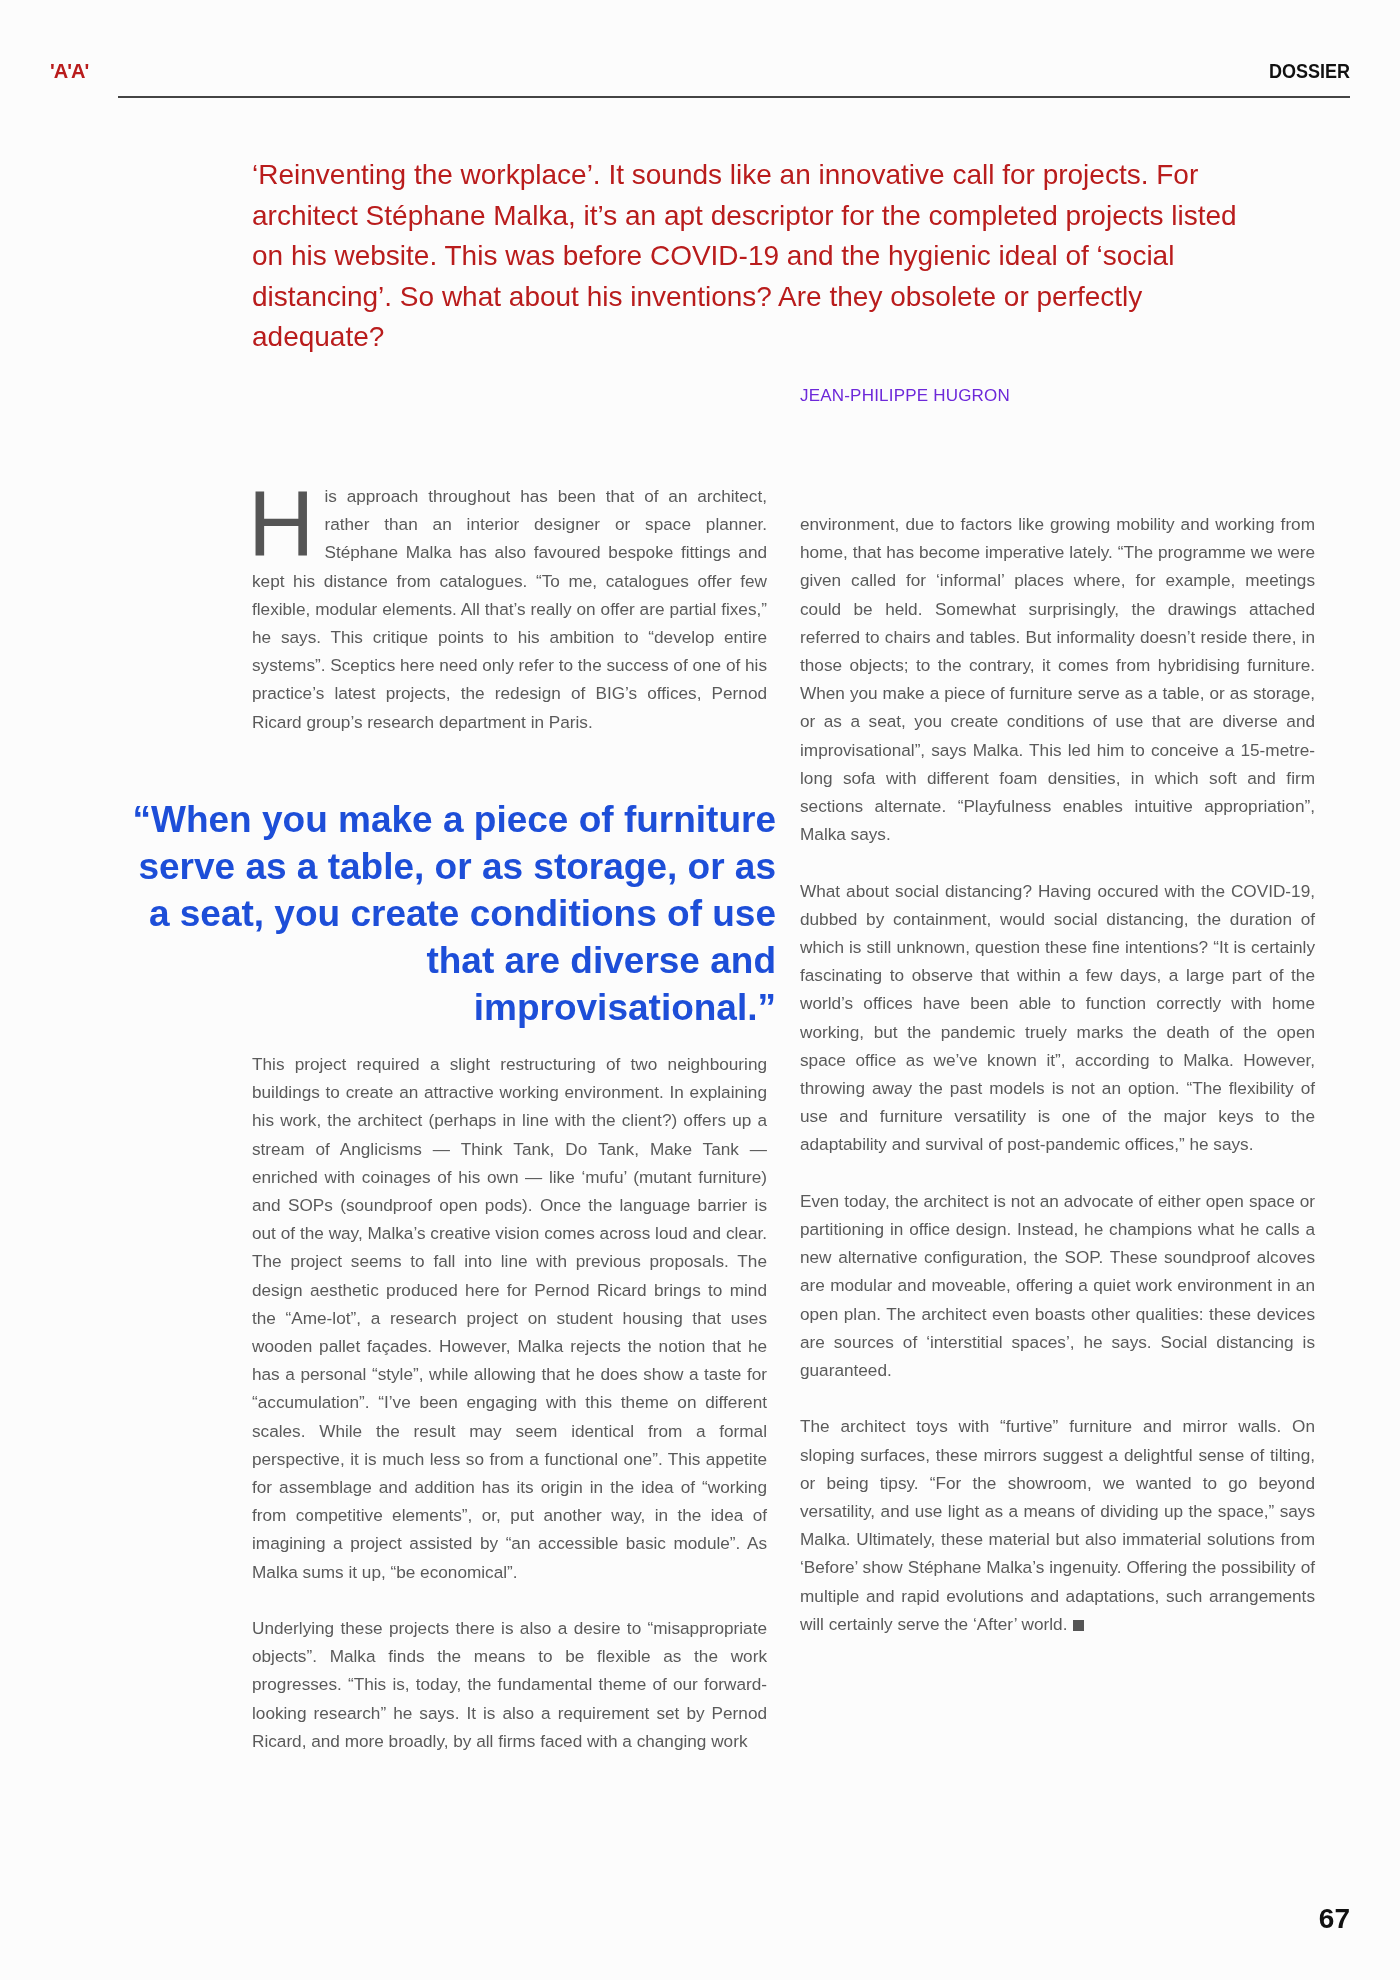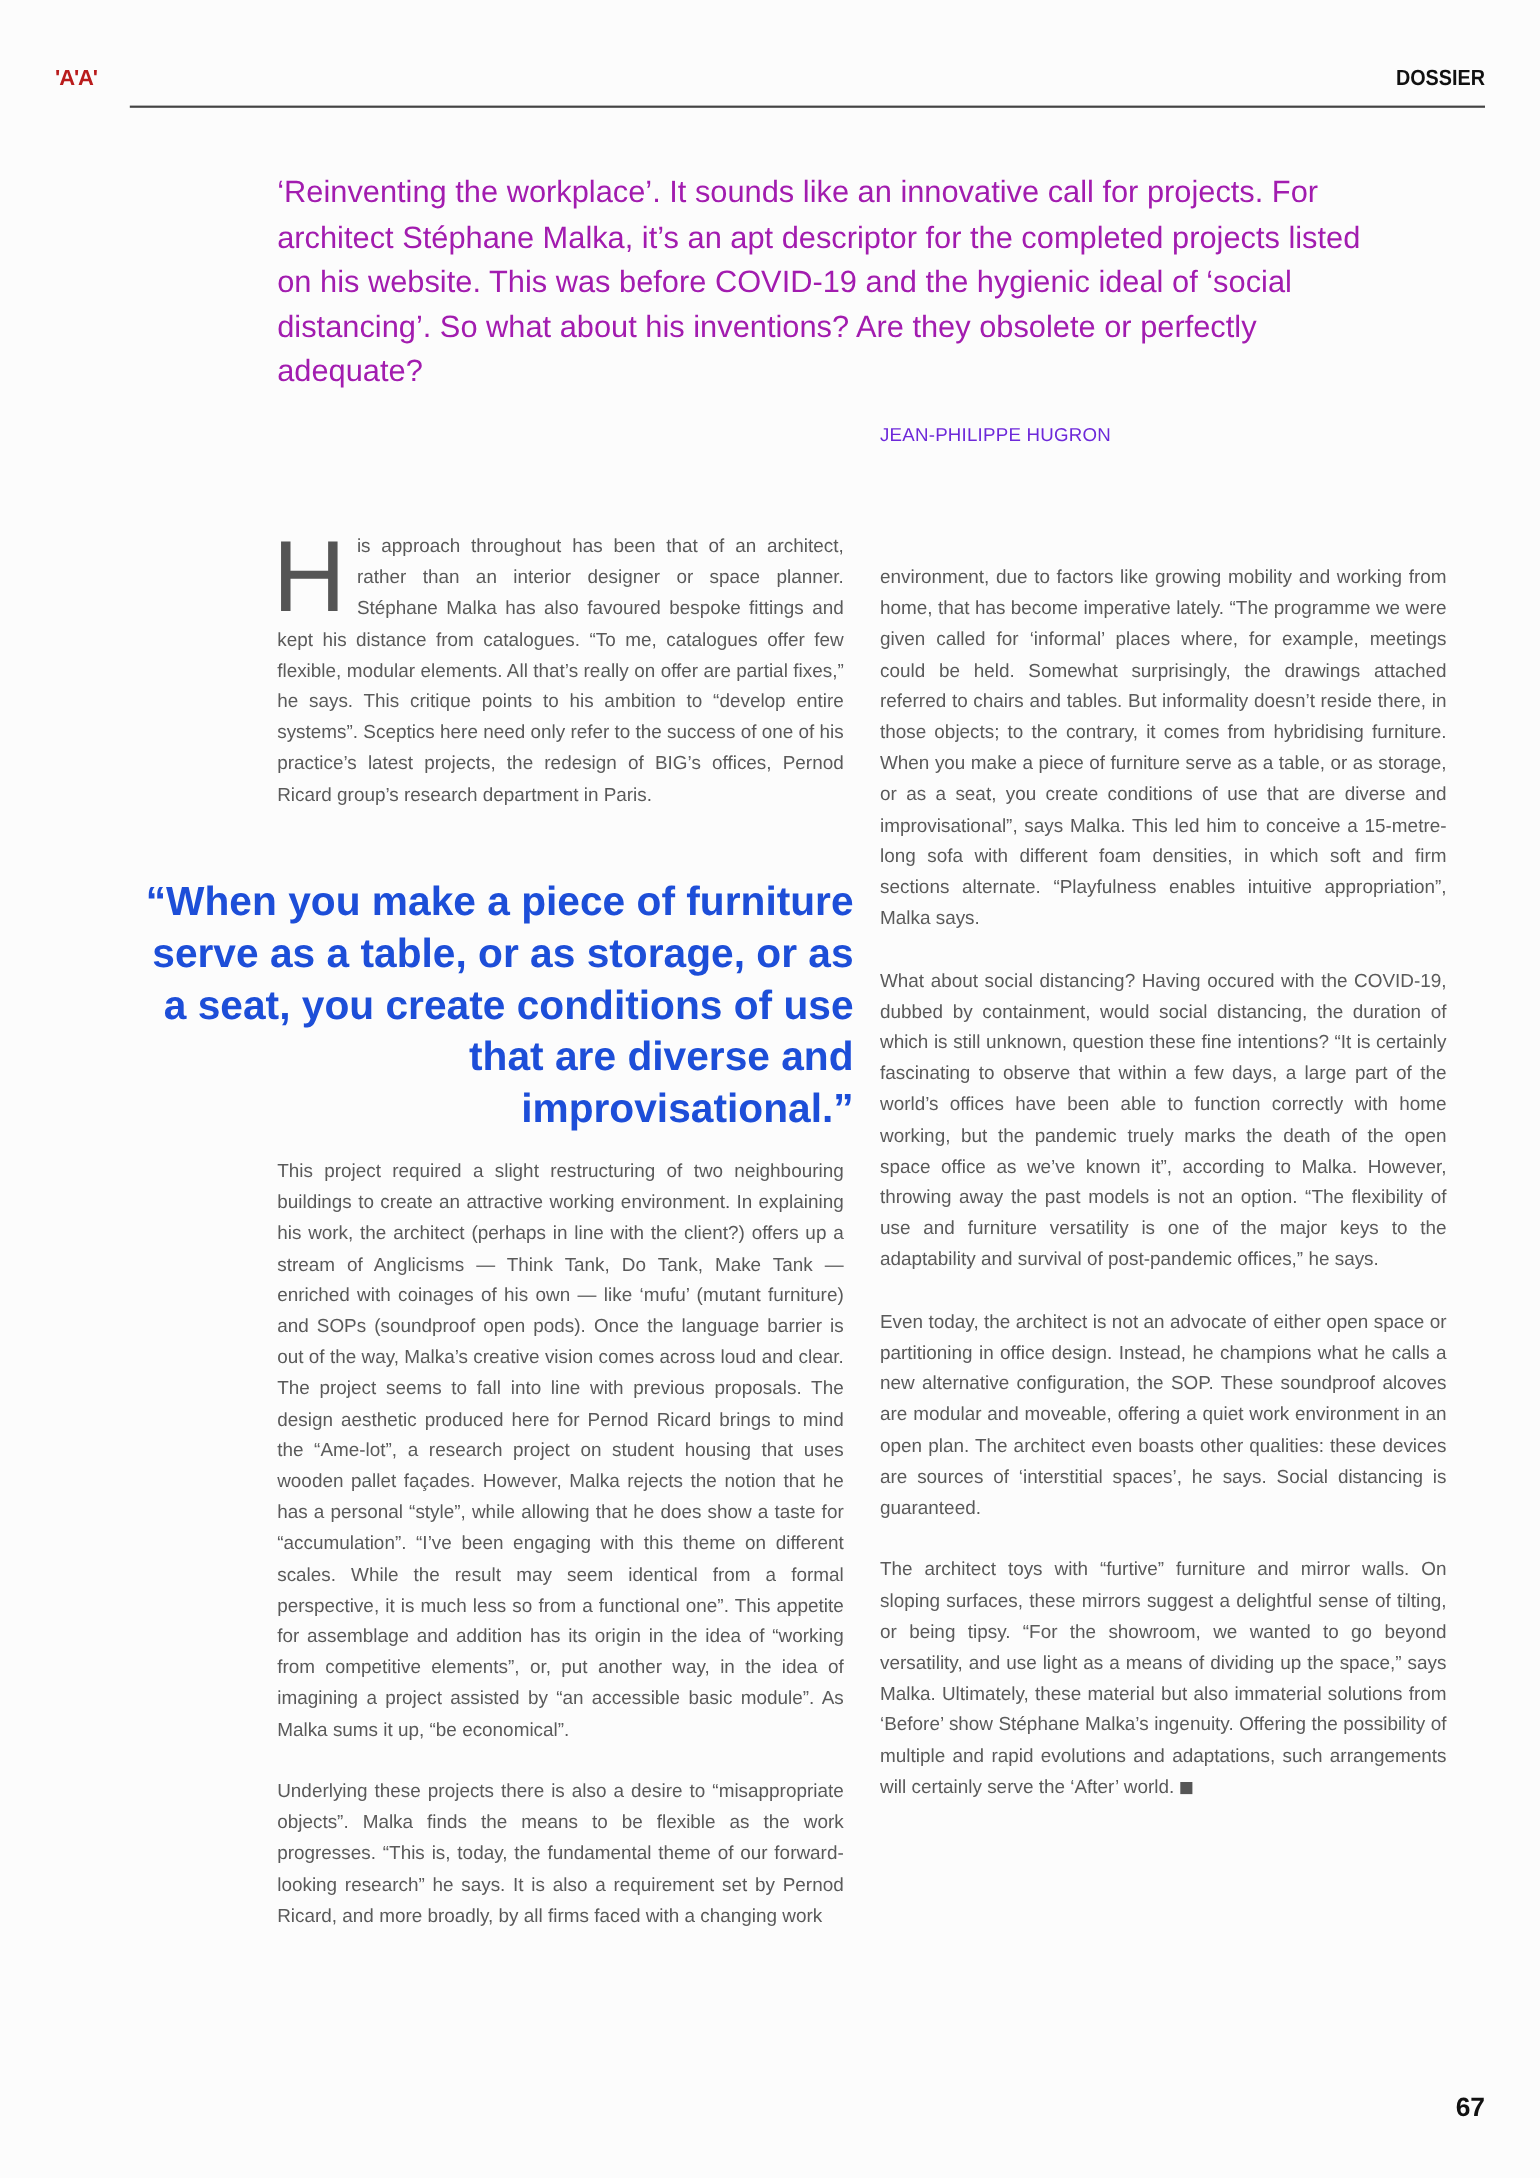--- a/index.html
+++ b/index.html
@@ -13,21 +13,21 @@
     }
     .section {
       position: absolute; right: 50px; top: 60px; font-weight: bold; font-size: 20px; color: #111;
       transform: scaleX(0.9); transform-origin: right;
     }
     .rule {
       position: absolute; left: 118px; right: 50px; top: 96px; height: 0; border-top: 2px solid #444;
     }
     .intro {
       position: absolute; left: 252px; top: 155px; width: 1000px;
-      font-size: 28px; line-height: 40.5px; color: #a21caf;
+      font-size: 28px; line-height: 40.5px; color: #b91c1c;
     }
     .intro p { margin: 0; }
     .author {
       position: absolute; left: 800px; top: 386px; font-size: 17px; color: #6d28d9; letter-spacing: 0.2px;
     }
     .col {
       position: absolute; width: 515px; font-size: 17.2px; line-height: 28.2px; color: #5a5a5a;
       text-align: justify; hyphens: none;
     }
     .col p { margin: 0 0 28.2px 0; }
@@ -39,21 +39,21 @@
       font-weight: normal;
     }
     .pullquote {
       position: absolute; left: 116px; top: 796px; width: 660px;
       font-size: 37px; line-height: 47px; color: #1d4ed8; font-weight: bold; text-align: right;
     }
     .endmark {
       display: inline-block; width: 11px; height: 11px; background: #555; vertical-align: middle; margin-left: 6px;
     }
     .pagenum {
-      position: absolute; right: 50px; top: 1903px; font-weight: bold; font-size: 24px; color: #111;
+      position: absolute; right: 50px; top: 1903px; font-weight: bold; font-size: 28px; color: #111;
     }
   </style>
 </head>
 <body>
 
 <div class="logo">'A'A'</div>
 <div class="section">DOSSIER</div>
 <div class="rule"></div>
 
 <div class="intro">

